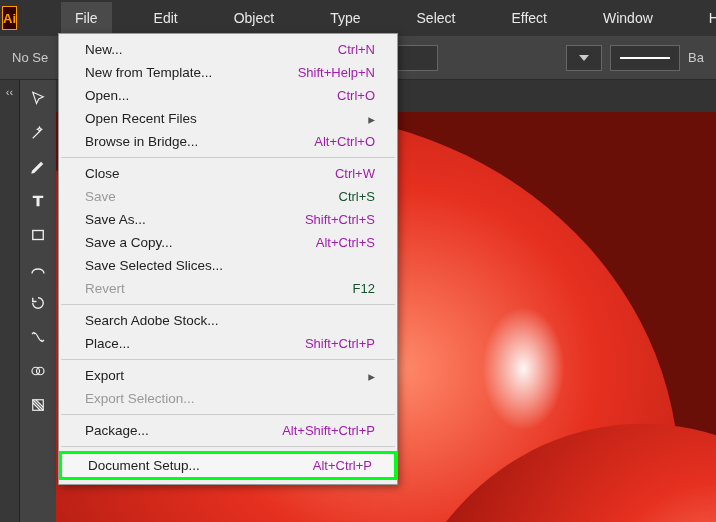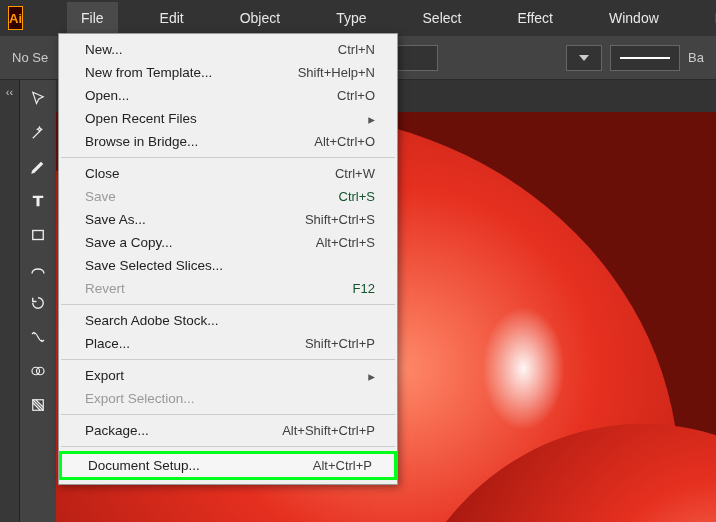--- a/index.html
+++ b/index.html
@@ -1,18 +1,18 @@
 <!DOCTYPE html>
 <html><head>
 <meta charset="utf-8">
 <style>
 * { margin: 0; padding: 0; box-sizing: border-box; font-family: "Segoe UI", Tahoma, sans-serif; }
 body { width: 716px; height: 522px; background: #1a1a1a; overflow: hidden; position: relative; }
 
-.menu-bar { height: 36px; background: #333333; display: flex; align-items: center; padding: 0 8px; gap: 0; }
+.menu-bar { height: 36px; background: #333333; display: flex; align-items: center; padding: 0 2px; gap: 0; }
 .ai-logo { width: 24px; height: 24px; background: #330000; border: 1px solid #ff9a00; color: #ff9a00; font-weight: bold; font-size: 13px; display: flex; align-items: center; justify-content: center; margin-right: 16px; }
 .menu-item { color: #e8e8e8; font-size: 14px; padding: 8px 14px; cursor: pointer; margin-left: 28px; }
 .menu-item.active { background: #4a4a4a; }
 .br-badge { margin-left: auto; background: #ccc; color: #333; padding: 2px 6px; font-size: 12px; font-weight: bold; border: 3px solid #4d7c0f; }
 
 .options-bar { height: 44px; background: #434343; display: flex; align-items: center; padding: 0 12px; gap: 8px; border-bottom: 1px solid #2a2a2a; }
 .nosel { color: #ccc; font-size: 13px; }
 .opt-dropdown { margin-left: auto; width: 36px; height: 26px; background: #333; border: 1px solid #666; display: flex; align-items: center; justify-content: center; }
 .uniform-box { width: 140px; height: 26px; background: #333; border: 1px solid #666; display: flex; align-items: center; justify-content: center; color: #eee; font-size: 13px; }
 .line-preview { width: 70px; height: 26px; background: #333; border: 1px solid #666; display: flex; align-items: center; justify-content: center; }
@@ -29,21 +29,21 @@
 .doc-area { flex: 1; display: flex; flex-direction: column; background: #262626; }
 .tab-bar { height: 32px; background: #333; display: flex; align-items: center; padding: 0 8px; color: #ccc; font-size: 13px; gap: 24px; }
 .tab-close { color: #ccc; cursor: pointer; font-size: 14px; }
 .canvas { flex: 1; position: relative; overflow: hidden; }
 .canvas-img { position: absolute; inset: 0; }
 
 
 .file-menu { position: absolute; left: 58px; top: 33px; width: 340px; background: #f0f0f0; border: 1px solid #999; box-shadow: 2px 2px 8px rgba(0,0,0,.4); z-index: 100; padding: 4px 0; }
 .fm-item { display: flex; justify-content: space-between; align-items: center; padding: 3px 22px 3px 26px; font-size: 13.5px; color: #222; cursor: pointer; height: 23px; }
 .fm-item.disabled { color: #999; }
-.fm-item .shortcut { color: #404040; font-size: 13px; }
+.fm-item .shortcut { color: #a21caf; font-size: 13px; }
 .fm-item.disabled .shortcut { color: #14532d; }
 .fm-item.arrow::after { content: "▸"; color: #555; margin-left: 8px; }
 .fm-sep { height: 1px; background: #ccc; margin: 4px 2px; }
 .fm-item.highlight { border: 3px solid #00ff1a; background: #f6f6f6; margin: 0 0; height: 29px; }
 
 .chev { width: 0; height: 0; border-left: 5px solid transparent; border-right: 5px solid transparent; border-top: 6px solid #ccc; }
 </style>
 </head>
 <body>
 

